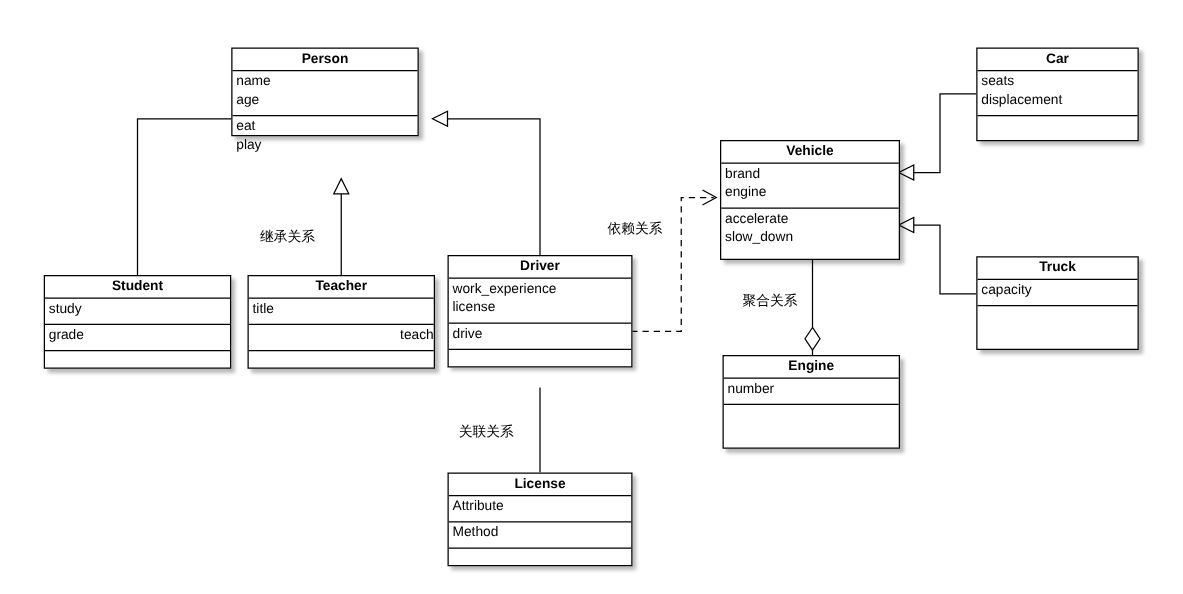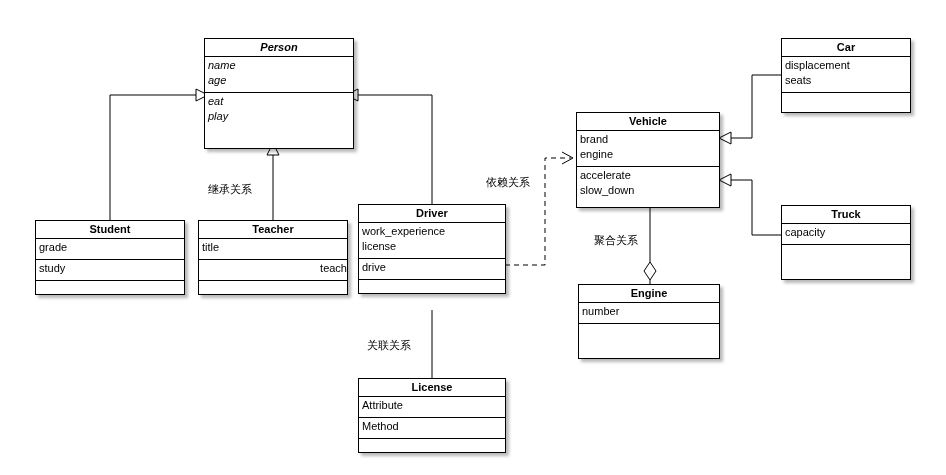--- a/index.html
+++ b/index.html
@@ -90,39 +90,39 @@
     <polygon points="731,132 731,144 719,138 " fill="#ffffff" stroke="#000" stroke-width="1"></polygon>
 
     <path d="M781,235 L752,235 L752,180 L731,180" fill="none" stroke="#000" stroke-width="1"></path>
     <polygon points="731,174 731,186 719,180" fill="#ffffff" stroke="#000" stroke-width="1"></polygon>
 
     <path d="M650,208 L650,262" fill="none" stroke="#000" stroke-width="1"></path>
     <polygon points="650,262 644,271 650,280 656,271" fill="#ffffff" stroke="#000" stroke-width="1"></polygon>
     <path d="M650,280 L650,284" fill="none" stroke="#000" stroke-width="1"></path>
   </svg>
 
-  <div class="uml-class" style="left:204px; top:38px; width:150px; height:111px;font-style:italic;">
+  <div class="uml-class" style="left:185px; top:38px; width:150px; height:71px;">
     <div class="uml-title">Person</div>
     <div class="uml-section" style="height:36px;">
       <div class="uml-row">name</div>
       <div class="uml-row">age</div>
     </div>
     <div class="uml-section" style="height:45px;">
       <div class="uml-row">eat</div>
       <div class="uml-row">play</div>
     </div>
   </div>
 
   <div class="uml-class" style="left:35px; top:220px; width:150px; height:75px;">
     <div class="uml-title">Student</div>
     <div class="uml-section" style="height:21px;">
+      <div class="uml-row">study</div>
+    </div>
+    <div class="uml-section" style="height:21px;">
       <div class="uml-row">grade</div>
-    </div>
-    <div class="uml-section" style="height:21px;">
-      <div class="uml-row">study</div>
     </div>
     <div class="uml-section" style="height:33px;"></div>
   </div>
 
   <div class="uml-class" style="left:198px; top:220px; width:150px; height:75px;">
     <div class="uml-title">Teacher</div>
     <div class="uml-section" style="height:21px;">
       <div class="uml-row">title</div>
     </div>
     <div class="uml-section" style="height:21px;text-align:right;">
@@ -162,22 +162,22 @@
     </div>
     <div class="uml-section" style="height:42px;">
       <div class="uml-row">accelerate</div>
       <div class="uml-row">slow_down</div>
     </div>
   </div>
 
   <div class="uml-class" style="left:781px; top:38px; width:130px; height:75px;">
     <div class="uml-title">Car</div>
     <div class="uml-section" style="height:36px;">
+      <div class="uml-row">seats</div>
       <div class="uml-row">displacement</div>
-      <div class="uml-row">seats</div>
     </div>
     <div class="uml-section" style="height:20px;"></div>
   </div>
 
   <div class="uml-class" style="left:781px; top:205px; width:130px; height:75px;">
     <div class="uml-title">Truck</div>
     <div class="uml-section" style="height:21px;">
       <div class="uml-row">capacity</div>
     </div>
     <div class="uml-section" style="height:35px;"></div>

